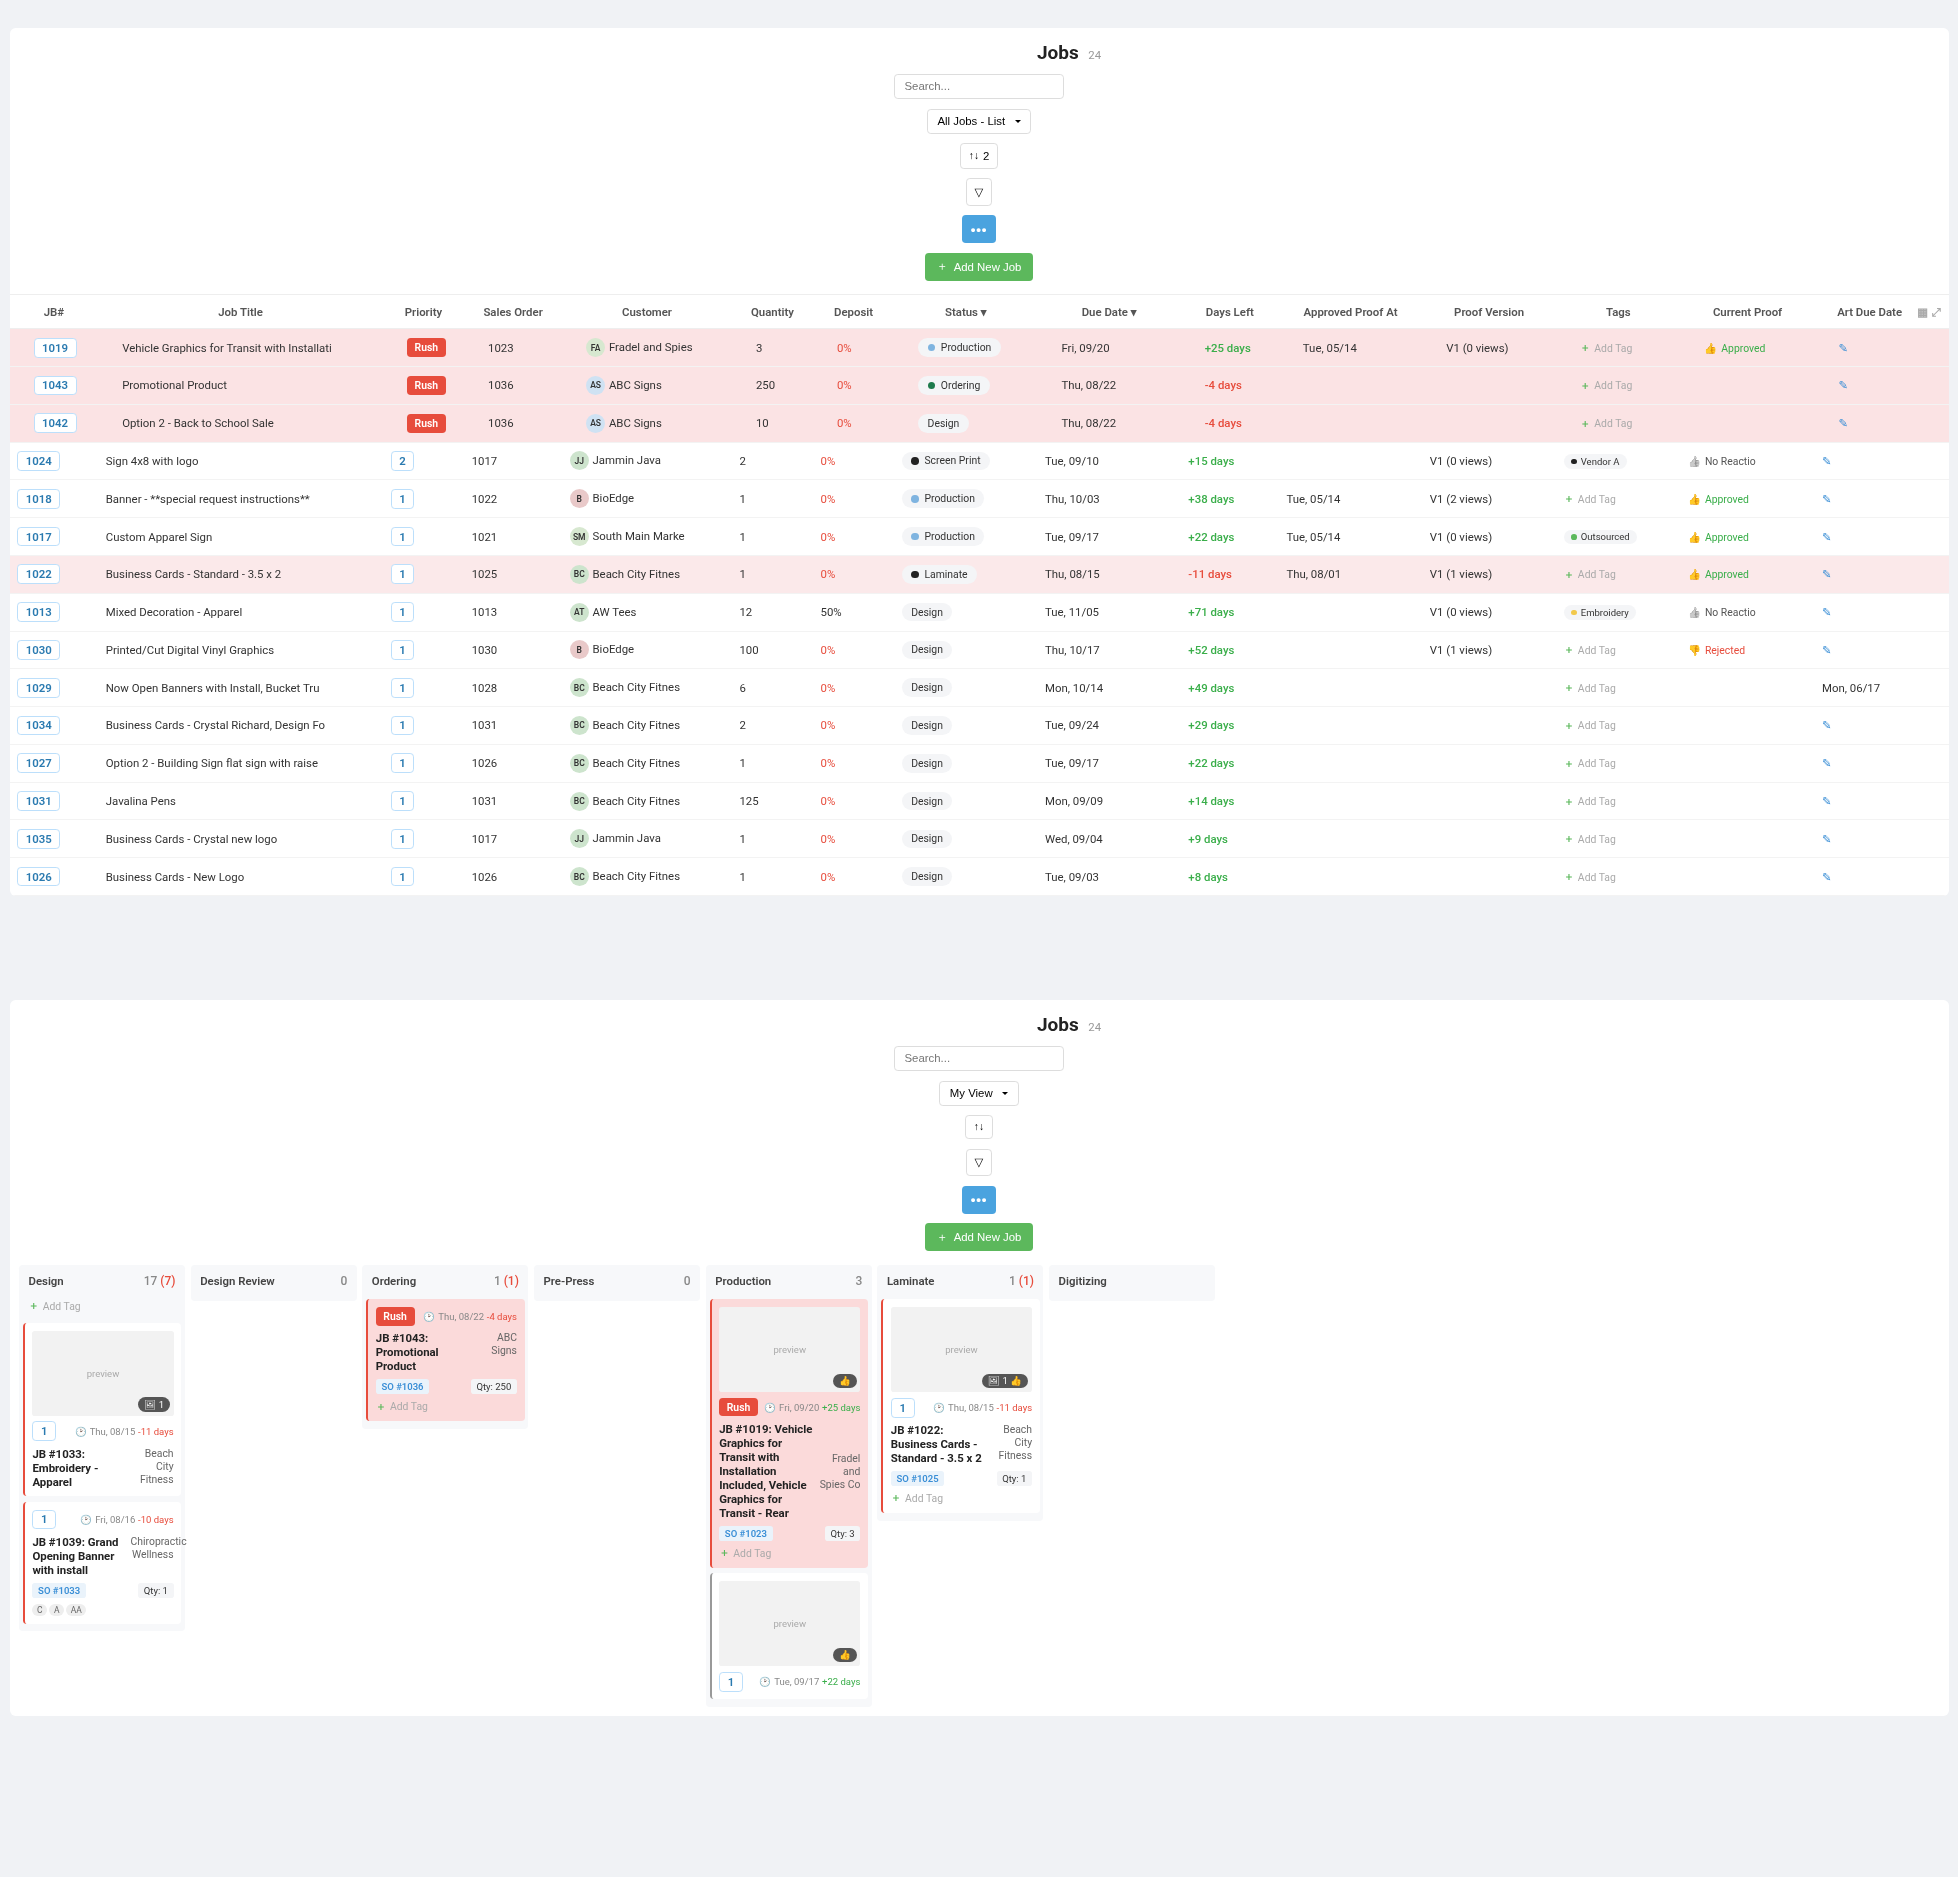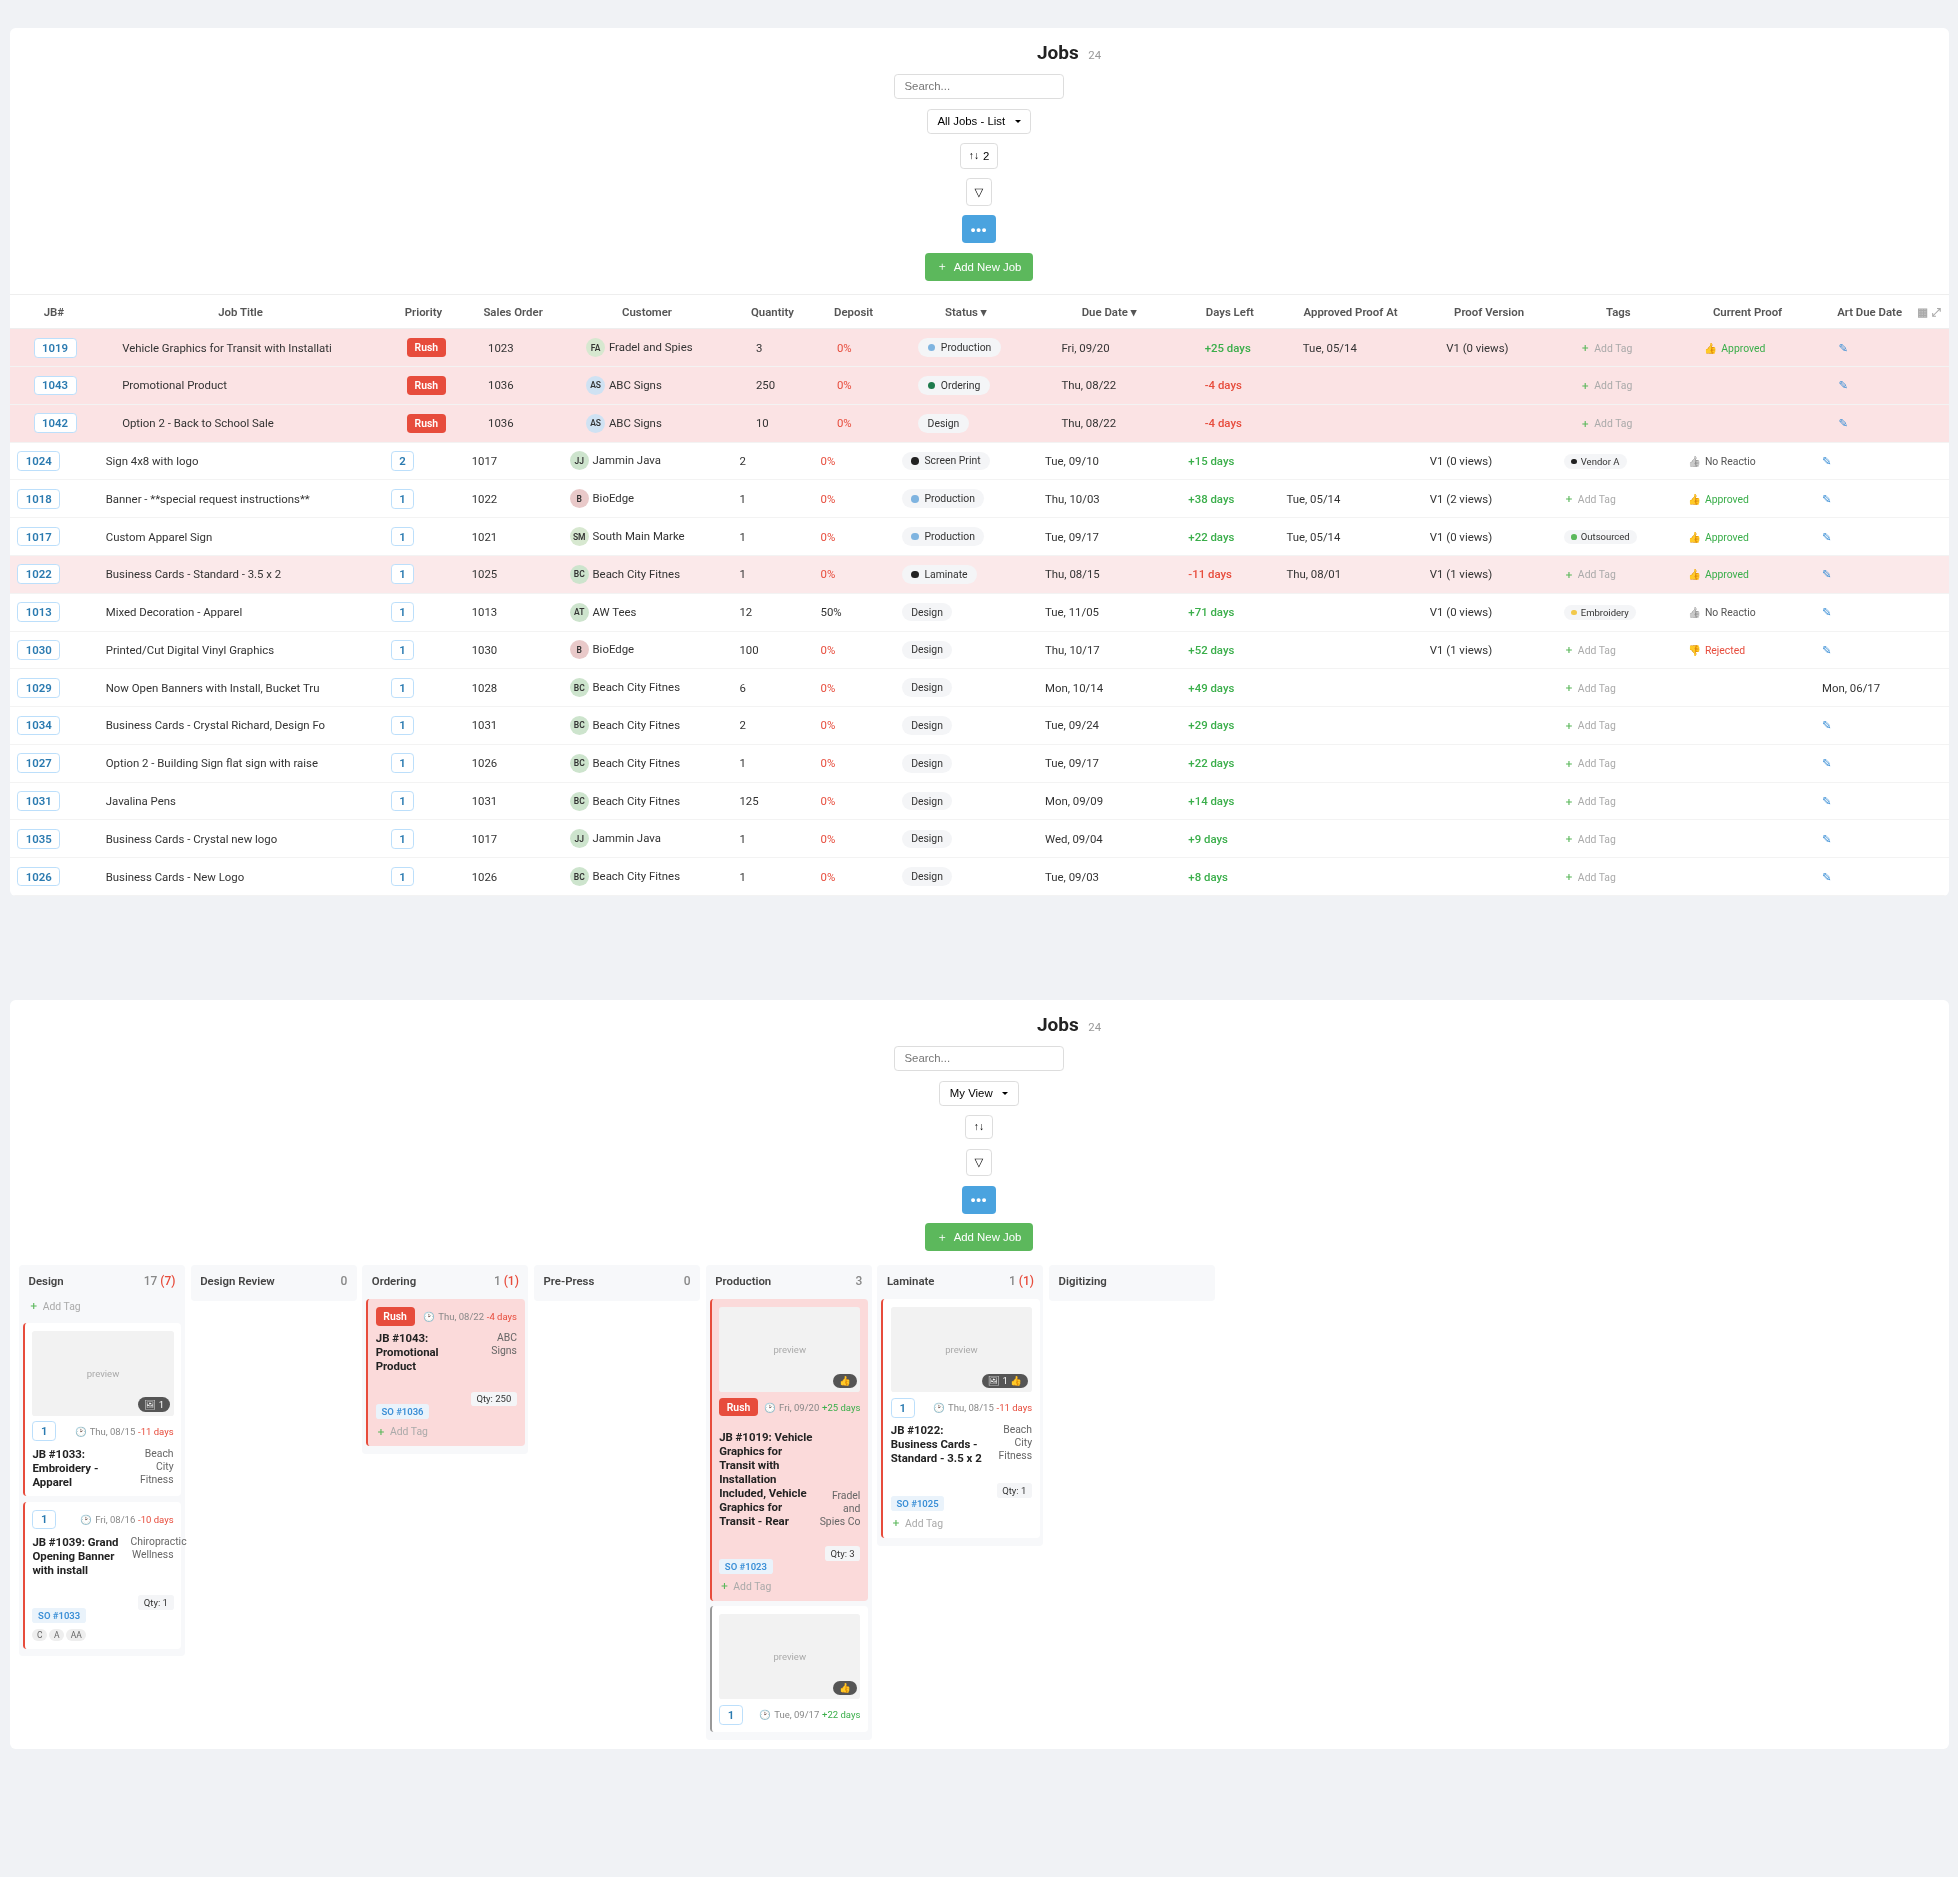--- a/index.html
+++ b/index.html
@@ -53,21 +53,21 @@
 .col-count { font-size: 12px; color: #888; font-weight: 500; }
 .col-count .overdue { color: #e74c3c; }
 .card { background: #fff; border-radius: 3.8px; padding: 7.6px; display: flex; flex-direction: column; gap: 5.7px; position: relative; border-left: 2.8px solid #999; font-size: 10.4px; }
 .card.rush { background: #fbdada; border-left-color: #e74c3c; }
 .card.overdue { border-left-color: #e74c3c; }
 .card .thumb { background: #f2f2f2; height: 85px; border-radius: 2.8px; display: flex; align-items: center; justify-content: center; color: #aaa; font-size: 9.5px; position: relative; }
 .thumb-overlay { position: absolute; bottom: 3.8px; right: 3.8px; background: #555; color: #fff; border-radius: 9.5px; padding: 1.9px 5.7px; font-size: 9.5px; display: inline-flex; gap: 2.8px; align-items: center; }
 .card-row { display: flex; justify-content: space-between; align-items: center; }
 .card-title { font-weight: 700; font-size: 11.4px; color: #222; }
 .card-cust { font-size: 10.4px; color: #666; text-align: right; }
-.so-link { display: inline-block; background: #eaf3fb; color: #3b8fd6; border-radius: 2.8px; padding: 1.9px 5.7px; font-size: 9.5px; font-weight: 600; margin-top: 25px; }
+.so-link { display: inline-block; background: #eaf3fb; color: #3b8fd6; border-radius: 2.8px; padding: 1.9px 5.7px; font-size: 9.5px; font-weight: 600; }
 .qty-box { background: #f4f5f7; border-radius: 2.8px; padding: 1.9px 5.7px; font-size: 9.5px; }
 .card-date { font-size: 9.5px; color: #888; display: inline-flex; align-items: center; gap: 2.8px; }
 .neg { color: #e74c3c; }
 .pos { color: #3aae4a; }
 .tiny-chip { display:inline-block; background:#eee; border-radius:7.6px; padding:0.9px 4.7px; font-size:8.5px; color:#666; margin-right:1.9px;}
 .caret::after { content: ""; display: inline-block; border: 3.8px solid transparent; border-top-color: currentColor; margin-left: 3.8px; transform: translateY(1.9px); }
 .updown { font-size: 10.4px; line-height: 1; }
 </style>
 </head>
 <body>
@@ -473,21 +473,21 @@
             <span class="col-count">3</span>
           </div>
           <div class="card rush">
             <div class="thumb">preview<div class="thumb-overlay">
                 <span>👍</span>
               </div></div>
             <div class="card-row">
               <span><span class="rush-badge">Rush</span></span>
               <span class="card-date"><span>🕑</span>Fri, 09/20 <span class="pos">+25 days</span></span>
             </div>
-            <div class="card-row" style="align-items: flex-end; margin-top: 8px;">
+            <div class="card-row" style="align-items: center;">
               <span class="card-title" style="flex:1">JB #1019: Vehicle Graphics for Transit with Installation Included, Vehicle Graphics for Transit - Rear</span>
               <span class="card-cust" style="width:43px">Fradel and Spies Co</span>
             </div>
             <div class="card-row">
               <span class="so-link">SO #1023</span>
               <span class="qty-box">Qty: 3</span>
             </div>
             <div class="add-tag"><span class="add-tag-plus">＋</span>Add Tag</div>
           </div>
           <div class="card">

